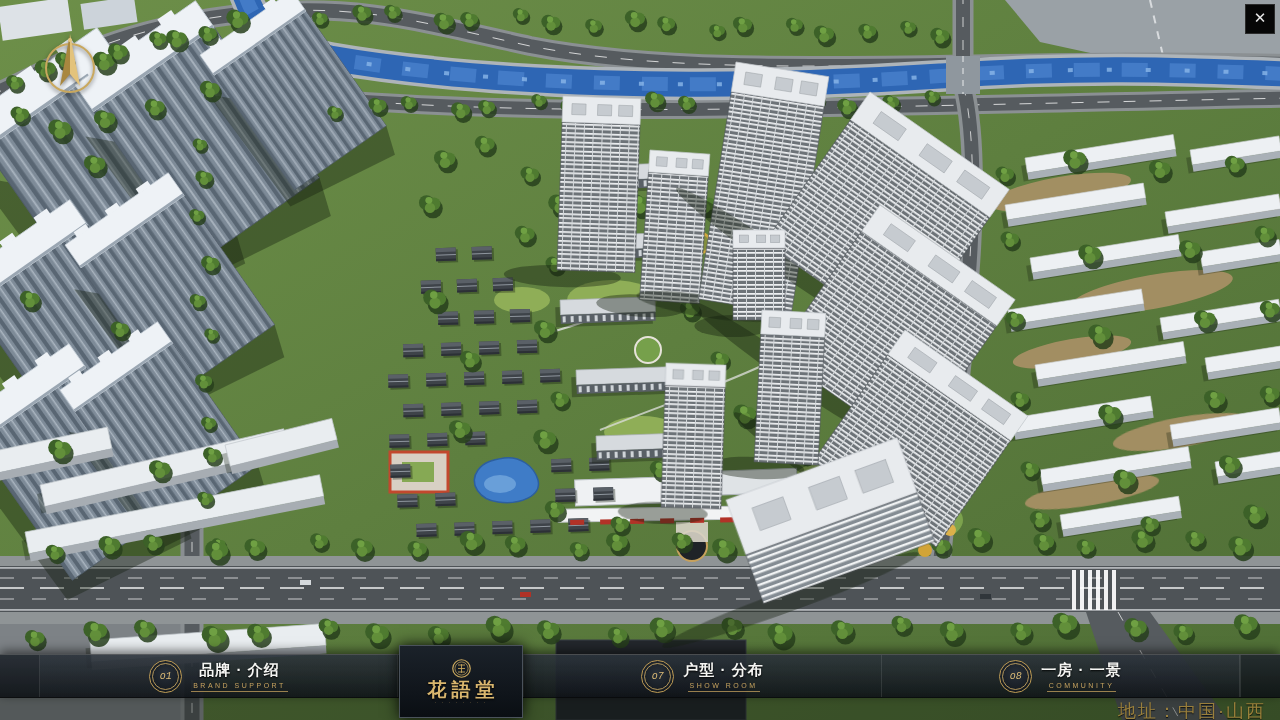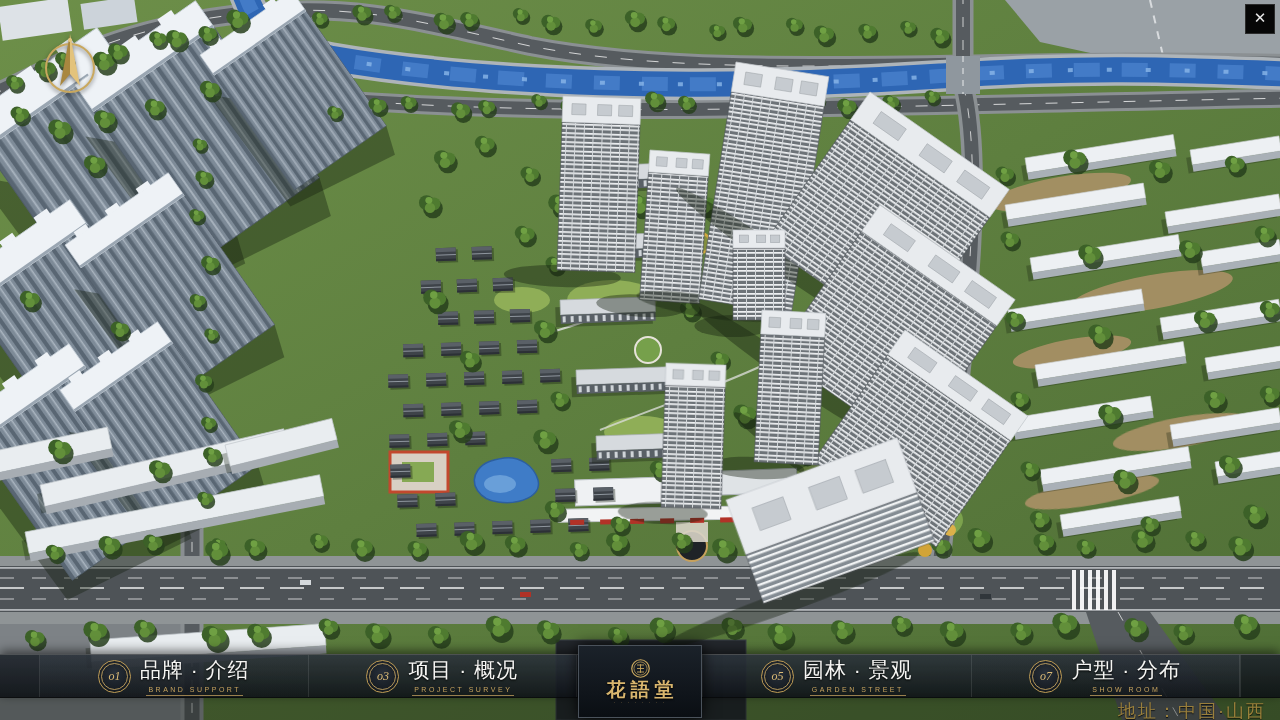--- a/index.html
+++ b/index.html
@@ -13,23 +13,23 @@
 
 .close-btn{position:absolute;top:4px;right:5px;width:30px;height:30px;background:#070707;border:1px solid #2c2c2c;color:#e9e9e9;font-size:15px;line-height:27px;text-align:center;cursor:pointer;font-family:"DejaVu Sans",sans-serif}
 
 
 .navbar{position:absolute;left:0;top:654px;width:1280px;height:44px;display:flex;background:linear-gradient(180deg,rgba(32,38,45,.9),rgba(12,16,20,.92));border-top:1px solid rgba(255,255,255,.25);border-bottom:1px solid rgba(0,0,0,.7);box-shadow:0 -3px 10px rgba(0,0,0,.55)}
 .nav-edge{width:40px;border-right:1px solid rgba(255,255,255,.10)}
 .nav-edge.last{border-right:none;border-left:1px solid rgba(255,255,255,.10)}
 .nav-item{flex:1;display:flex;align-items:center;justify-content:center;gap:9px;border-right:1px solid rgba(255,255,255,.10);background:linear-gradient(180deg,rgba(88,100,112,.20),rgba(28,34,40,.18));cursor:pointer}
 .badge{width:33px;height:33px;border-radius:50%;border:1px solid #bf9c55;background:radial-gradient(circle at 50% 38%,#28303a,#0f1318);position:relative;display:flex;align-items:center;justify-content:center;flex:0 0 auto}
 .badge::after{content:"";position:absolute;inset:2px;border:1px solid rgba(205,170,100,.85);border-radius:50%}
-.badge span{font-family:Liberation Serif, serif;font-style:italic;font-size:12px;color:#dcbb76}
+.badge span{font-family:Liberation Mono, monospace;font-style:italic;font-size:10px;color:#dcbb76}
 .nav-text{display:flex;flex-direction:column;align-items:center;gap:2px}
-.nav-title{font-size:21px;font-weight:normal;color:#f5f5f3;letter-spacing:1px;text-shadow:0 1px 2px #000;white-space:nowrap}
+.nav-title{font-size:15px;font-weight:bold;color:#f5f5f3;letter-spacing:1px;text-shadow:0 1px 2px #000;white-space:nowrap}
 .nav-sub{font-size:7px;color:#c7a35f;letter-spacing:2.5px;border-bottom:1px solid rgba(199,163,95,.75);padding:0 2px 2px;white-space:nowrap}
 
 
 .logo-cell{width:126px;position:relative;border-right:1px solid rgba(255,255,255,.10)}
 .logo-panel{position:absolute;left:1px;top:-10px;width:124px;height:73px;background:linear-gradient(180deg,#1b222a,#0a0e13);border:1px solid #4a525b;box-shadow:0 0 14px rgba(0,0,0,.9);display:flex;flex-direction:column;align-items:center;justify-content:center;gap:1px;cursor:pointer;z-index:6}
 .logo-title{font-family:"DejaVu Serif",serif;font-weight:bold;font-size:19px;color:#d9b66e;letter-spacing:5px;text-indent:5px;text-shadow:0 1px 2px #000;line-height:1.05}
 .logo-sub{font-size:5px;color:#c7a35f;letter-spacing:2px;opacity:.85;line-height:1}
 .seal{width:21px;height:21px;flex:0 0 auto}
 
 
@@ -624,59 +624,50 @@
 
   <div class="nav-item">
     <div class="badge">
           <span>o1</span>
         </div>
     <div class="nav-text">
           <div class="nav-title">品牌 · 介绍</div>
     <div class="nav-sub">BRAND SUPPORT</div>
         </div>
   </div>
-  <div class="nav-item">
-    <div class="badge">
-          <span>o3</span>
-        </div>
-    <div class="nav-text">
-          <div class="nav-title">项目 · 概况</div>
-    <div class="nav-sub">PROJECT SURVEY</div>
-        </div>
-  </div>
 
   <div class="logo-cell">
     <div class="logo-panel">
       <svg class="seal" viewBox="0 0 24 24">
         <circle cx="12" cy="12" r="10" fill="none" stroke="#c9a85e" stroke-width="1.4"></circle>
         <circle cx="12" cy="12" r="7.5" fill="none" stroke="#c9a85e" stroke-width=".8"></circle>
         <path d="M8,8h8 M8,12h8 M8,16h8 M12,7v10" stroke="#c9a85e" stroke-width="1"></path>
       </svg>
       <div class="logo-title">花語堂</div>
       <div class="logo-sub">· · · · · · · ·</div>
     </div>
   </div>
 
   <div class="nav-item">
     <div class="badge">
-          <span>o5</span>
-        </div>
-    <div class="nav-text">
-          <div class="nav-title">园林 · 景观</div>
-    <div class="nav-sub">GARDEN STREET</div>
-        </div>
-  </div>
-  <div class="nav-item">
-    <div class="badge">
           <span>o7</span>
         </div>
     <div class="nav-text">
           <div class="nav-title">户型 · 分布</div>
     <div class="nav-sub">SHOW ROOM</div>
         </div>
   </div>
+  <div class="nav-item">
+    <div class="badge">
+          <span>o8</span>
+        </div>
+    <div class="nav-text">
+          <div class="nav-title">一房 · 一景</div>
+    <div class="nav-sub">COMMUNITY</div>
+        </div>
+  </div>
 
   <div class="nav-edge last"></div>
 </div>
 
 <div class="address">地址：中国·山西</div>
 
 </div>
 
 </body></html>

